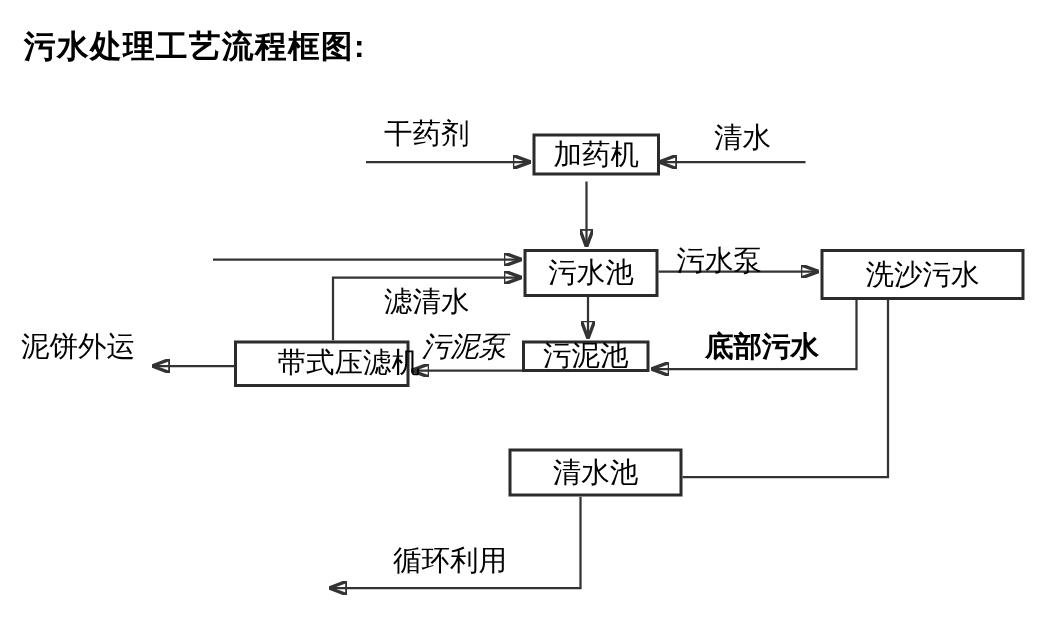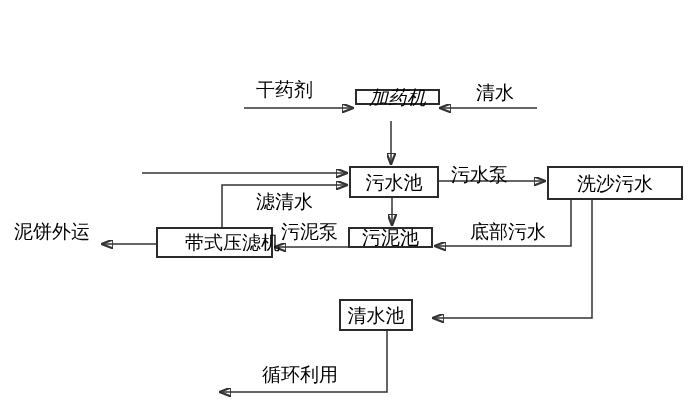--- a/index.html
+++ b/index.html
@@ -44,20 +44,21 @@
     fill:none;
     stroke:#333333;
     stroke-width:1.5;
   }
 </style>
 </head>
 <body>
 
 <div class="page">
 
+  <div class="title">污水处理工艺流程框图:</div>
 
   <svg class="connectors" width="700" height="420" viewBox="0 0 700 420">
     <defs>
       <marker id="arr" markerWidth="8" markerHeight="6" refX="7.5" refY="3" orient="auto" markerUnits="strokeWidth">
         <path d="M0,0 L8,3 L0,6 Z" fill="#111" stroke="none"></path>
       </marker>
     </defs>
     <path d="M244,108 L353,108" marker-end="url(#arr)"></path>
     <path d="M537,108 L440,108" marker-end="url(#arr)"></path>
     <path d="M391,121 L391,164" marker-end="url(#arr)"></path>
@@ -65,29 +66,29 @@
     <path d="M222,227 L222,185 L347,185" marker-end="url(#arr)"></path>
     <path d="M434,181 L545,181" marker-end="url(#arr)"></path>
     <path d="M392,198 L392,225" marker-end="url(#arr)"></path>
     <path d="M571,200 L571,246 L435,246" marker-end="url(#arr)"></path>
     <path d="M348,247 L275,247" marker-end="url(#arr)"></path>
     <path d="M156,244 L102,244" marker-end="url(#arr)"></path>
     <path d="M592,200 L592,318 L433,318" marker-end="url(#arr)"></path>
     <path d="M387,331 L387,392 L220,392" marker-end="url(#arr)"></path>
   </svg>
 
-  <div class="node" style="left:355px;top:89px;width:85px;height:16px;font-style:italic;">加药机</div>
+  <div class="node" style="left:355px;top:89px;width:85px;height:28px;">加药机</div>
   <div class="node" style="left:349px;top:166px;width:90px;height:32px;">污水池</div>
   <div class="node" style="left:547px;top:166px;width:136px;height:34px;">洗沙污水</div>
   <div class="node" style="left:348px;top:227px;width:85px;height:21px;">污泥池</div>
   <div class="node" style="left:156px;top:227px;width:117px;height:31px;padding-left:36px;">带式压滤机</div>
-  <div class="node" style="left:339px;top:299px;width:74px;height:32px;">清水池</div>
+  <div class="node" style="left:339px;top:299px;width:116px;height:32px;">清水池</div>
 
   <div class="flow-label" style="left:256px;top:79px;text-align:center;">干药剂</div>
   <div class="flow-label" style="left:476px;top:82px;">清水</div>
   <div class="flow-label" style="left:451px;top:164px;">污水泵</div>
   <div class="flow-label" style="left:256px;top:191px;">滤清水</div>
-  <div class="flow-label" style="left:281px;top:221px;">污泥泵</div>
-  <div class="flow-label" style="left:470px;top:221px;">底部污水</div>
+  <div class="flow-label" style="left:281px;top:221px;font-style:italic;">污泥泵</div>
+  <div class="flow-label" style="left:470px;top:221px;font-weight:bold;">底部污水</div>
   <div class="flow-label" style="left:14px;top:221px;">泥饼外运</div>
   <div class="flow-label" style="left:262px;top:364px;">循环利用</div>
 
 </div>
 
 </body></html>

